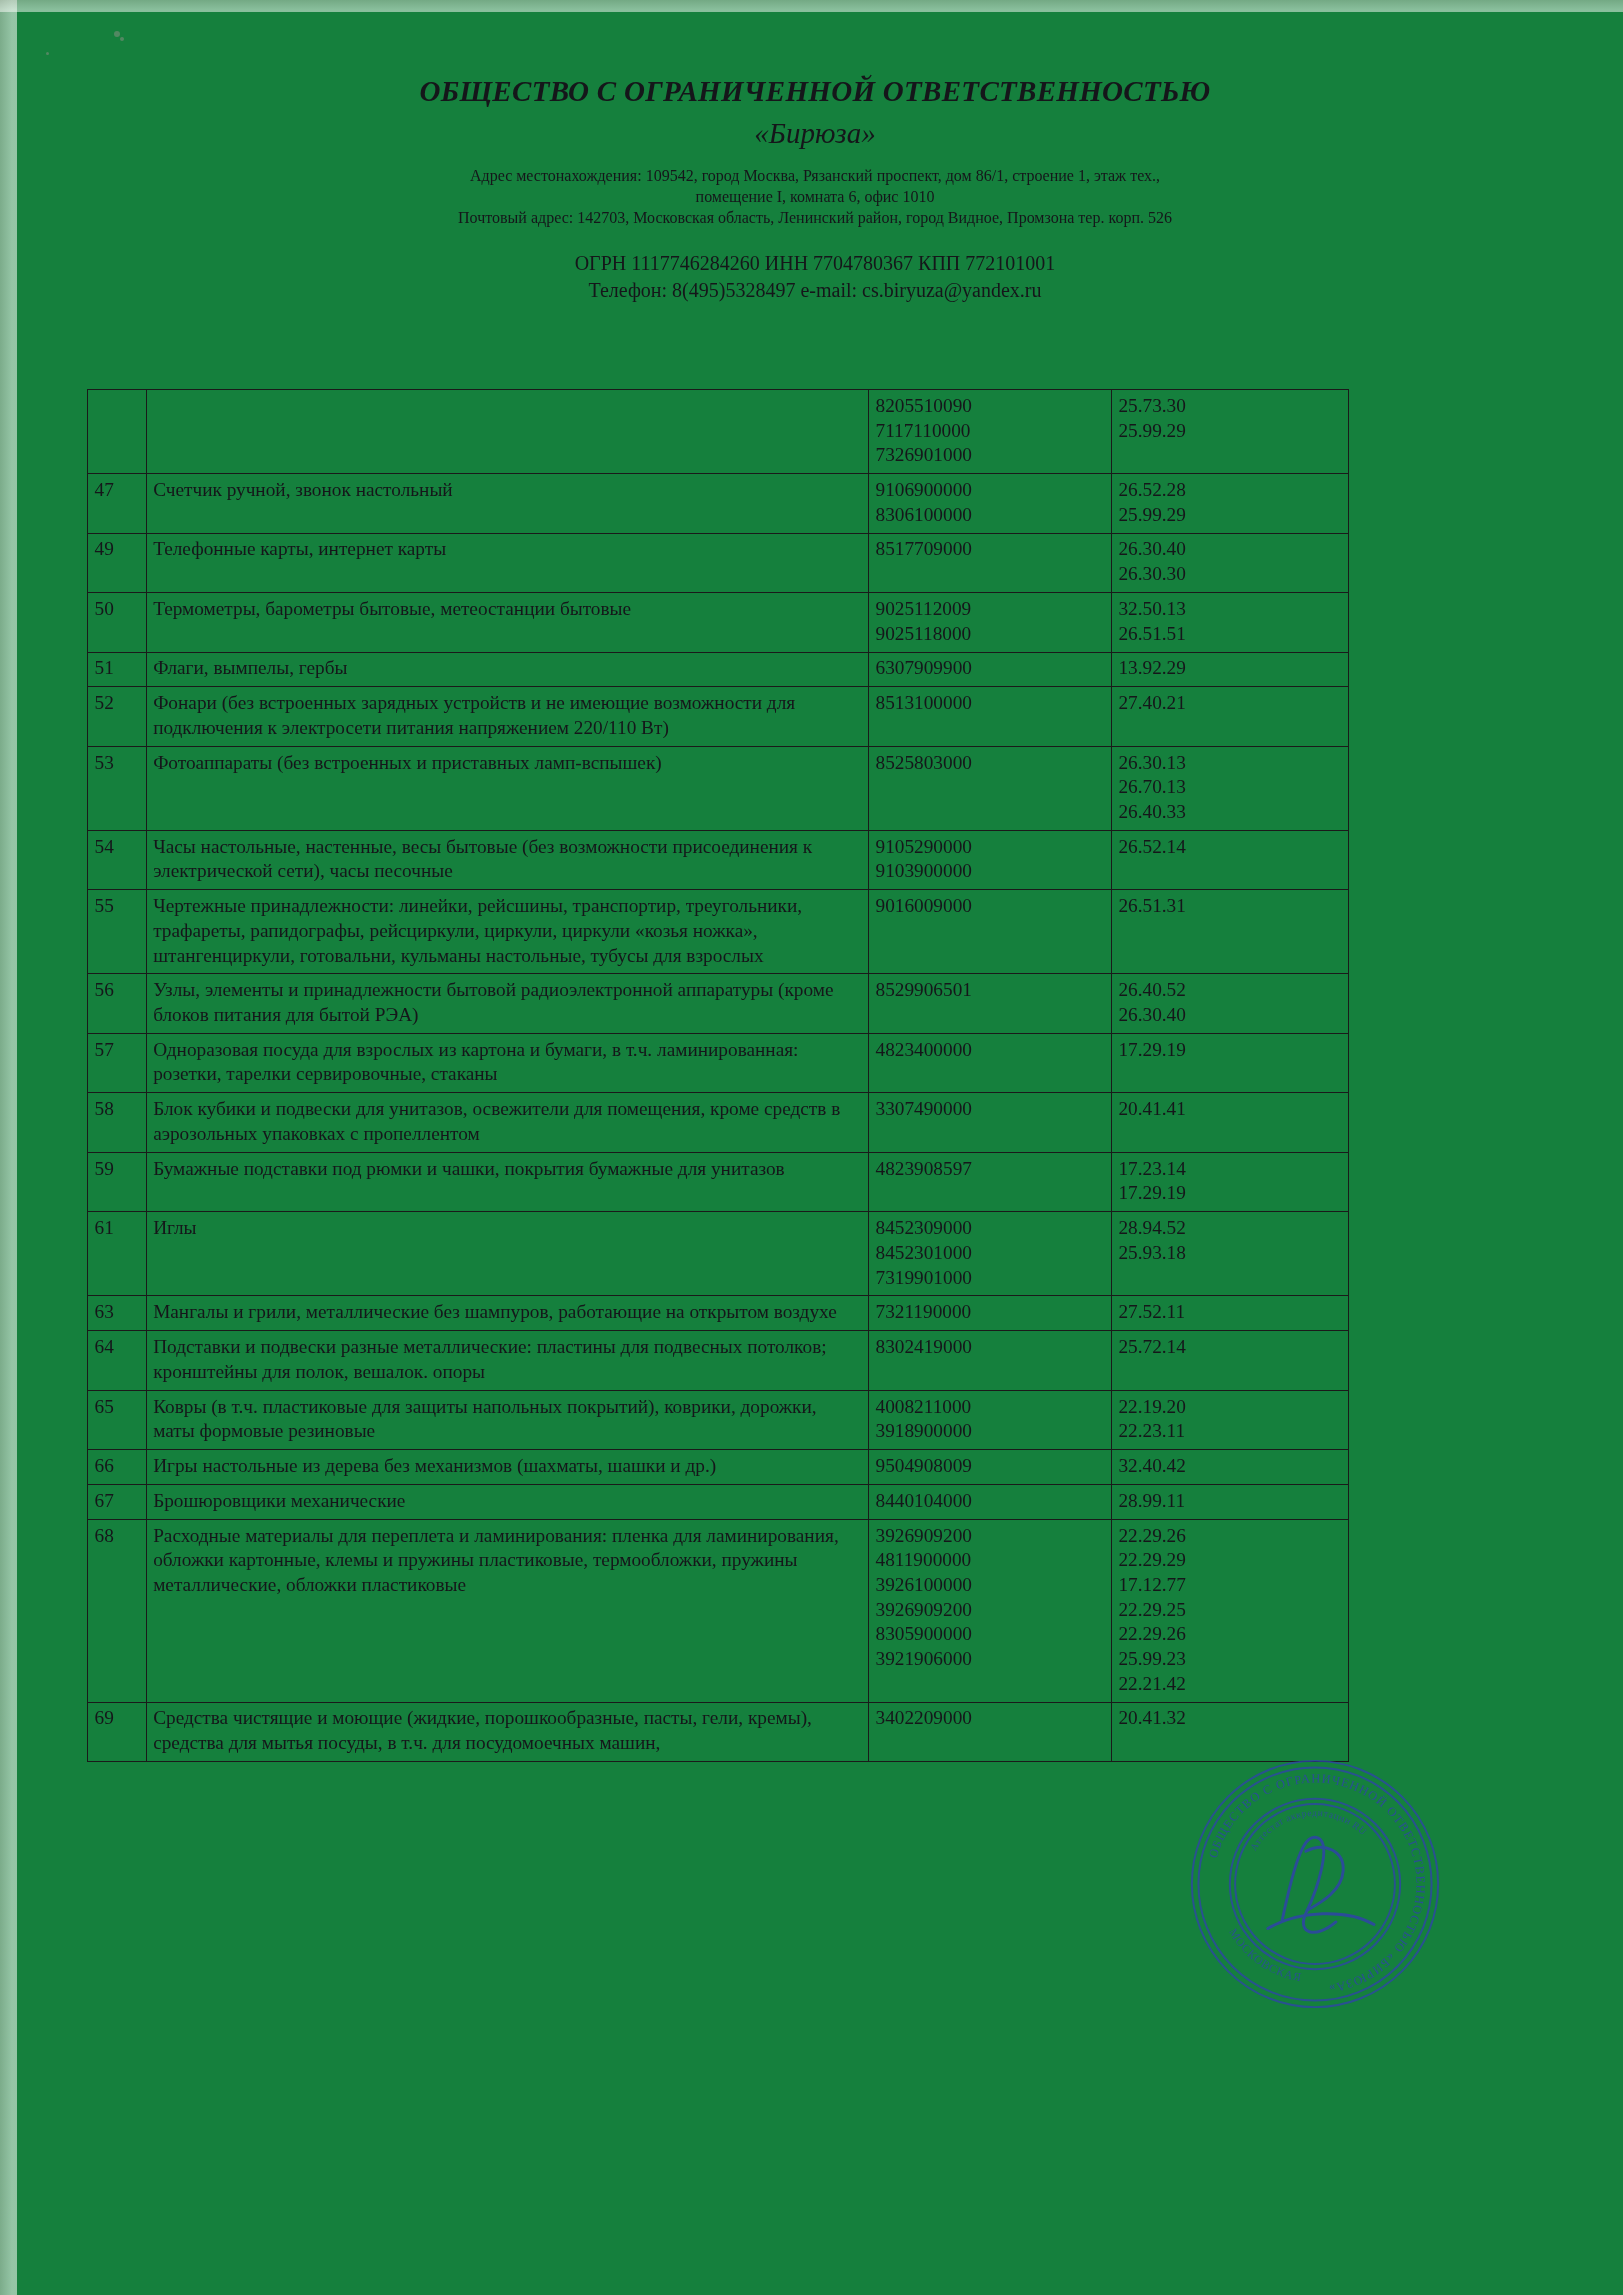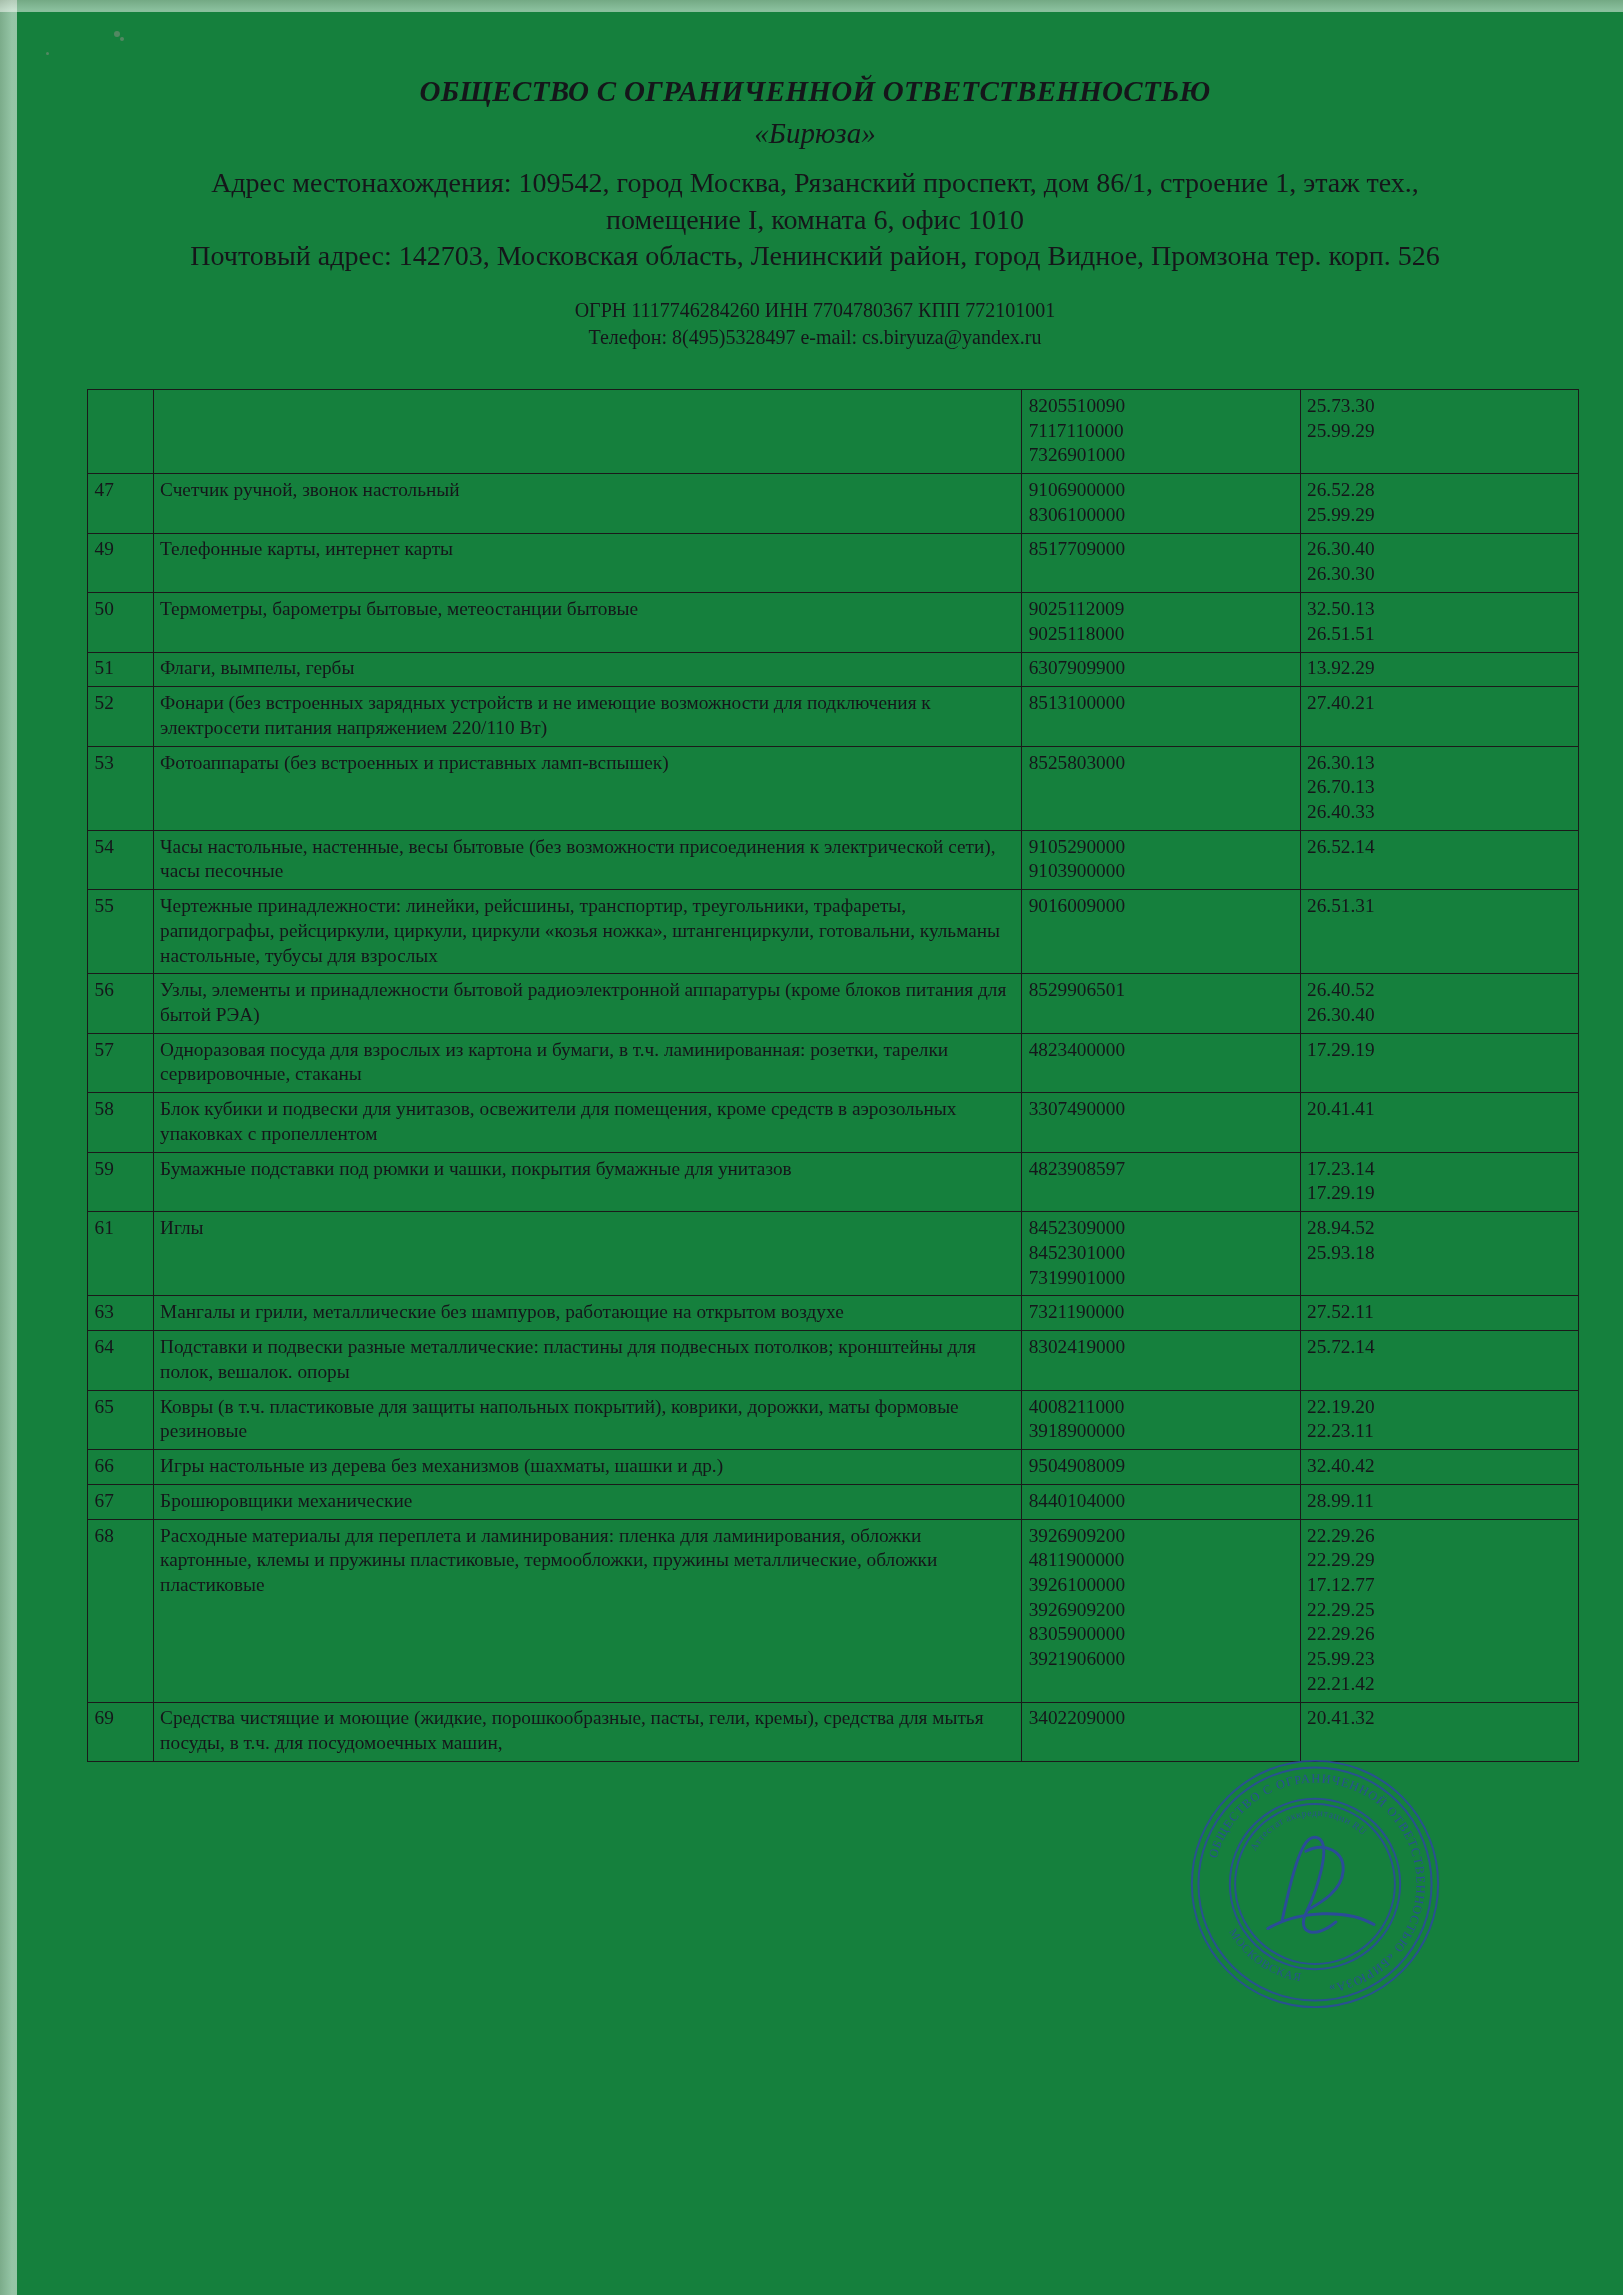--- a/index.html
+++ b/index.html
@@ -55,36 +55,36 @@
     font-style: italic;
     letter-spacing: 0.3px;
   }
   .org-line2 {
     font-size: 29px;
     font-weight: normal;
     font-style: italic;
     margin-top: 9.2px;
   }
   .addr {
-    font-size: 28px;
+    font-size: 16px;
     line-height: 1.32;
     margin-top: 14.4px;
   }
   .addr div { white-space: nowrap; }
   .reg {
     font-size: 20px;
     line-height: 1.35;
     margin-top: 22px;
   }
 
   table.doc {
     position: absolute;
     left: 87px;
     top: 389px;
-    width: 1492px;
+    width: 1262px;
     border-collapse: collapse;
     font-size: 19.3px;
     line-height: 1.28;
   }
   table.doc td {
     border: 1.3px solid #1a1a1a;
     padding: 3.9px 6.5px 5.2px 6.5px;
     vertical-align: top;
   }
   td.c-num {

